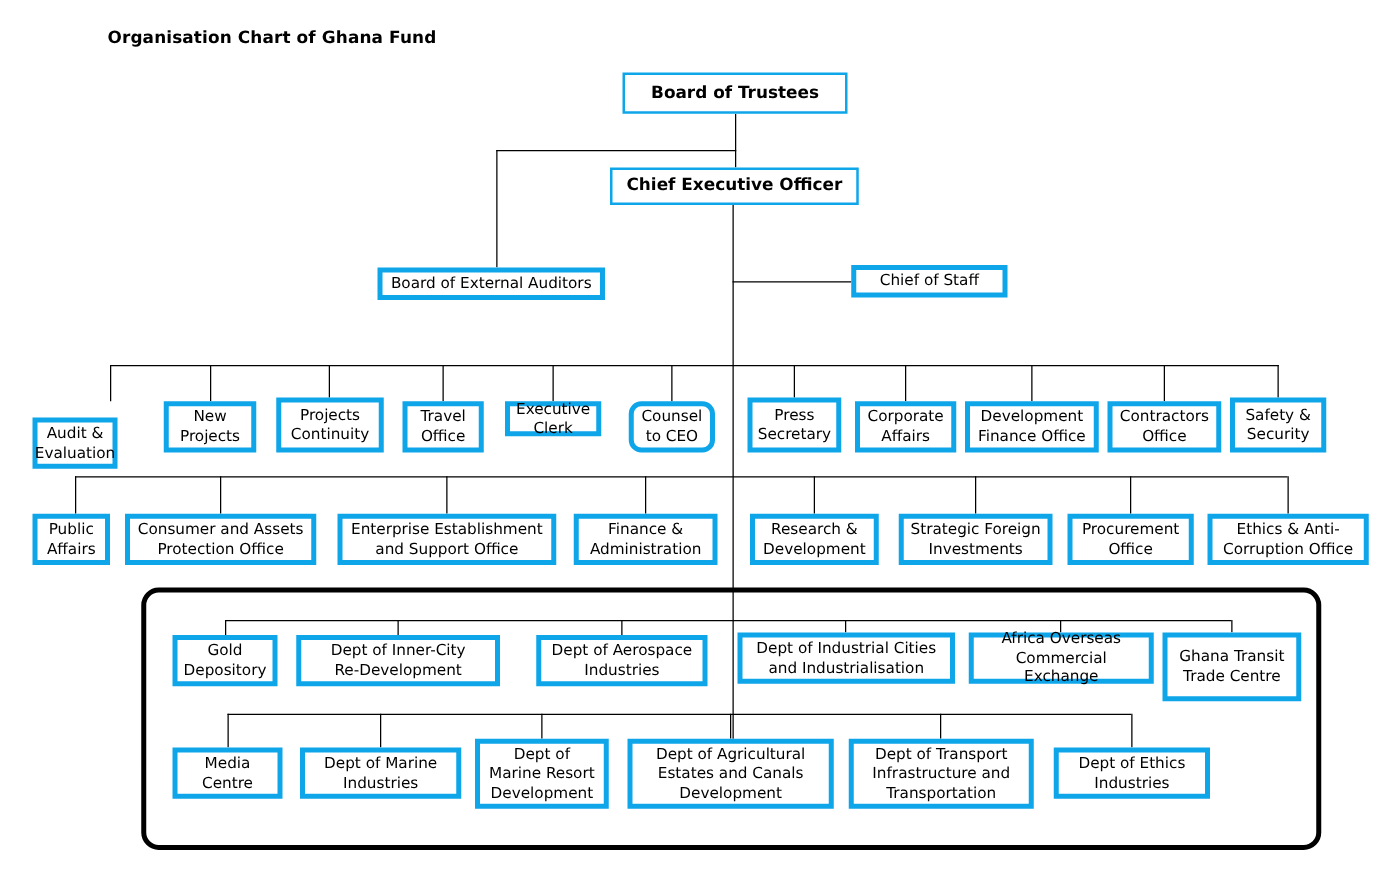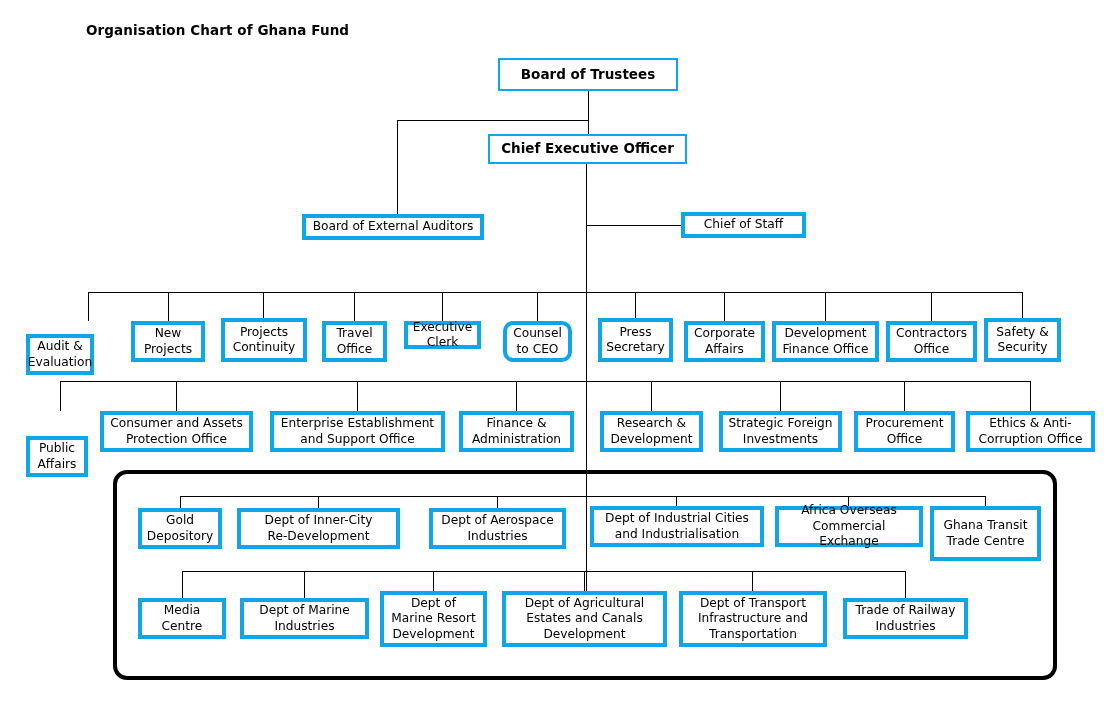--- a/index.html
+++ b/index.html
@@ -164,21 +164,21 @@
   <div class="conn h" style="left:60px; top:381px; width:970px;"></div>
   <div class="conn v" style="left:60px; top:381px; height:30px;"></div>
   <div class="conn v" style="left:176px; top:381px; height:30px;"></div>
   <div class="conn v" style="left:357px; top:381px; height:30px;"></div>
   <div class="conn v" style="left:516px; top:381px; height:30px;"></div>
   <div class="conn v" style="left:651px; top:381px; height:30px;"></div>
   <div class="conn v" style="left:780px; top:381px; height:30px;"></div>
   <div class="conn v" style="left:904px; top:381px; height:30px;"></div>
   <div class="conn v" style="left:1030px; top:381px; height:30px;"></div>
 
-  <div class="node" style="left:26px; top:411px; width:62px; height:41px;margin-top:25px;">
+  <div class="node" style="left:26px; top:411px; width:62px; height:41px;">
     <span class="lbl">Public
 Affairs</span>
   </div>
   <div class="node" style="left:100px; top:411px; width:153px; height:41px;">
     <span class="lbl">Consumer and Assets
 Protection Office</span>
   </div>
   <div class="node" style="left:270px; top:411px; width:175px; height:41px;">
     <span class="lbl">Enterprise Establishment
 and Support Office</span>
@@ -264,17 +264,17 @@
     <span class="lbl">Dept of Agricultural
 Estates and Canals
 Development</span>
   </div>
   <div class="node" style="left:679px; top:591px; width:148px; height:56px;">
     <span class="lbl">Dept of Transport
 Infrastructure and
 Transportation</span>
   </div>
   <div class="node" style="left:843px; top:598px; width:125px; height:41px;">
-    <span class="lbl">Trade of Railway
+    <span class="lbl">Dept of Ethics
 Industries</span>
   </div>
 
 </div>
 
 </body></html>

